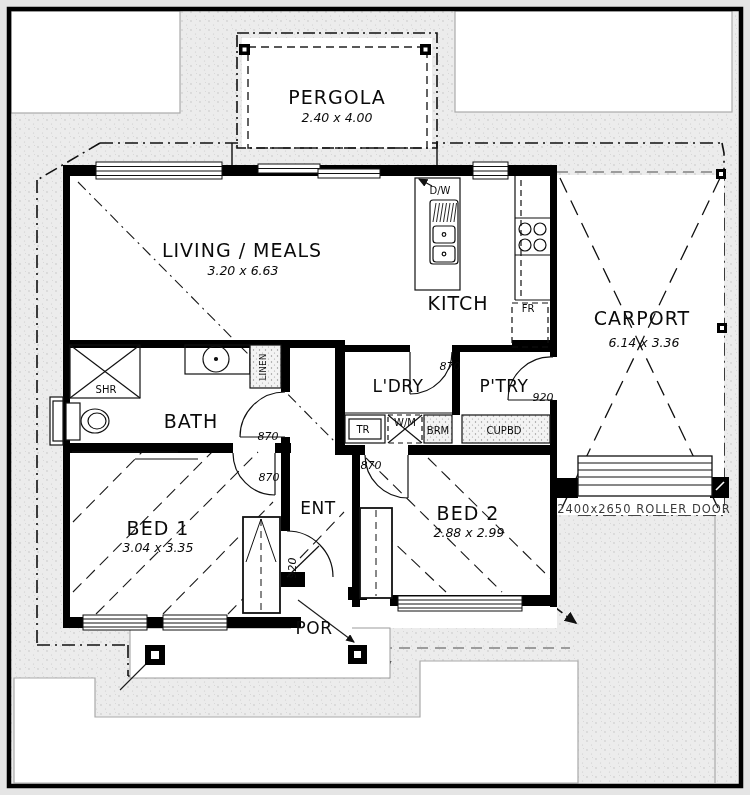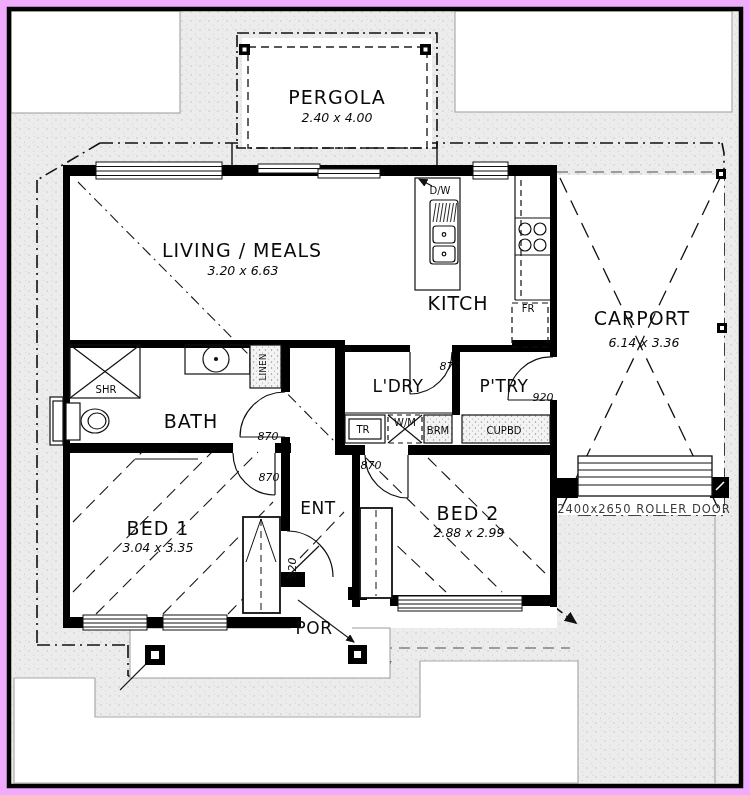--- a/index.html
+++ b/index.html
@@ -1,16 +1,16 @@
 <!DOCTYPE html>
 <html><head>
 <meta charset="utf-8">
 <style>
   html,body{margin:0;padding:0;background:#fff;}
-  #stage{position:relative;width:750px;height:795px;background:#f0abfc;overflow:hidden;
+  #stage{position:relative;width:750px;height:795px;background:#e5e5e5;overflow:hidden;
          font-family:"DejaVu Sans", sans-serif;}
   svg{display:block}
   text{fill:#0a0a0a;}
   .room-label{font-size:19px;letter-spacing:1px;font-weight:500;}
   .room-label-sm{font-size:17px;letter-spacing:0.5px;font-weight:500;}
   .dim-label{font-size:12.5px;font-style:italic;}
   .tiny-label{font-size:10px;font-weight:500;}
   .door-label{font-size:11px;font-style:italic;}
   .note-label{font-size:11.5px;letter-spacing:1px;fill:#3a3a3a;}
 </style>

